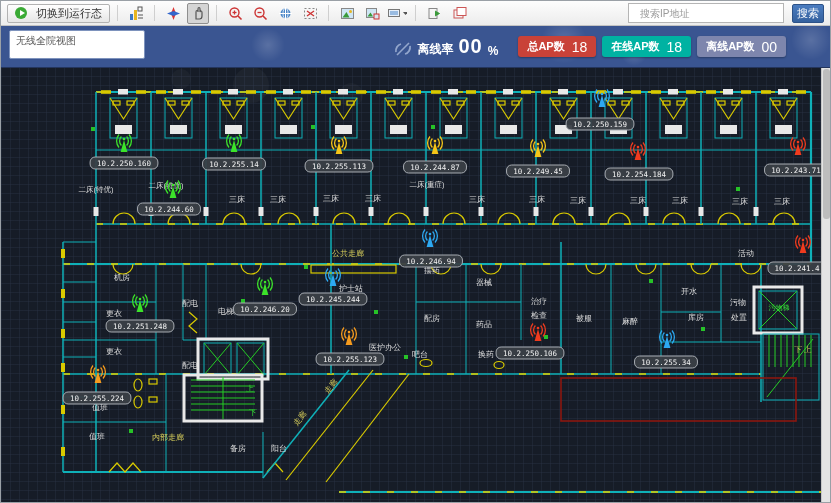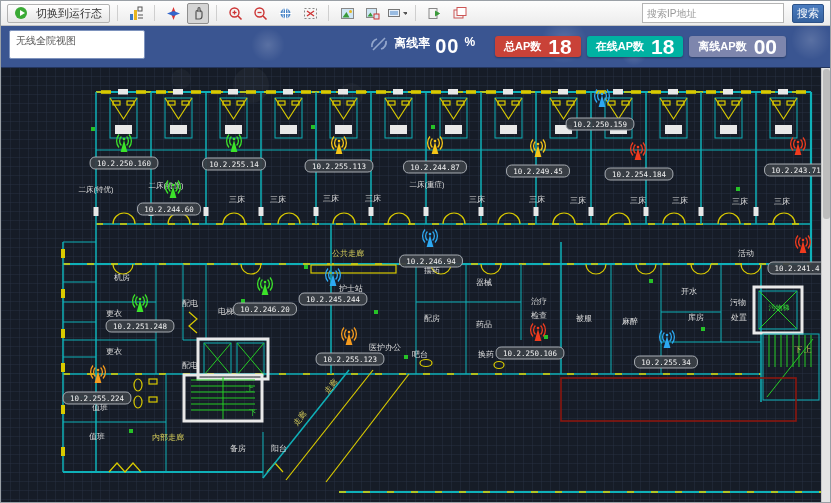--- a/index.html
+++ b/index.html
@@ -11,38 +11,38 @@
     border-bottom:1px solid #c3c3c3;display:flex;align-items:center;padding:0 6px;box-sizing:border-box;gap:3px;z-index:5;}
   .tb-btn{display:flex;align-items:center;gap:9px;height:19px;padding:0 7px;font-size:11px;color:#333;
     background:linear-gradient(#ffffff,#e6e6e6);border:1px solid #b2b2b2;border-radius:2px;cursor:pointer;font-family:inherit;}
   .play-ico{width:12px;height:12px;border-radius:50%;background:#3aaa35;position:relative;display:inline-block;}
   .play-ico:after{content:"";position:absolute;left:4.5px;top:3px;border-left:5px solid #fff;border-top:3px solid transparent;border-bottom:3px solid transparent;}
   .sep{width:1px;height:16px;background:#cfcfcf;margin:0 4px;}
   .tb-ico{width:20px;height:19px;display:flex;align-items:center;justify-content:center;border:1px solid transparent;border-radius:2px;cursor:pointer;}
   .tb-ico.active{background:#d5d5d5;border:1px solid #8f8f8f;}
   .tb-ico svg{display:block;}
   .tb-spacer{flex:1;}
-  .ip-search{width:132px;height:16px;border:1px solid #b5b5b5;font-size:10px;padding:1px 4px;color:#333;font-family:inherit;}
+  .ip-search{width:132px;height:16px;border:1px solid #b5b5b5;font-size:10px;padding:1px 11px;color:#333;font-family:inherit;}
   .ip-search::placeholder{color:#999;}
   .search-btn{height:19px;padding:0 4px;margin-left:5px;background:linear-gradient(#4a7cc0,#35619e);color:#fff;
     border:1px solid #2d5288;border-radius:2px;font-size:11px;cursor:pointer;font-family:inherit;}
 
   
   .header{position:absolute;top:25px;left:0;width:100%;height:41px;background:#3a5591;overflow:hidden;z-index:4;border-bottom:1px solid #24355c;}
   .bubble{position:absolute;border-radius:50%;background:radial-gradient(circle,rgba(255,255,255,.16),rgba(255,255,255,0) 70%);}
   .view-box{position:absolute;left:8px;top:4px;width:136px;height:29px;background:#fff;border:1px solid #7e93bd;border-radius:2px;
     font-size:10px;color:#555;padding:3px 6px;box-sizing:border-box;cursor:pointer;}
   .stats{position:absolute;right:44px;top:0;height:41px;display:flex;align-items:center;gap:6px;}
-  .rate{display:flex;align-items:flex-start;gap:5px;margin-right:14px;}
+  .rate{display:flex;align-items:flex-end;gap:5px;margin-right:14px;}
   .rate-label{color:#fff;font-size:12px;font-weight:bold;}
   .rate-value{color:#fff;font-size:20px;font-weight:bold;letter-spacing:1px;}
   .rate-unit{color:#fff;font-size:12px;font-weight:bold;}
   .badge{display:flex;align-items:center;gap:7px;height:21px;padding:0 9px;border-radius:3px;box-shadow:0 1px 2px rgba(0,0,0,.3);}
   .badge .bl{color:#fff;font-size:11px;font-weight:bold;}
-  .badge .bv{color:#fff;font-size:21px;font-weight:bold;}
+  .badge .bv{color:#fff;font-size:14px;font-weight:normal;}
   .badge-total{background:#c94238;}
   .badge-online{background:#00b2a2;}
   .badge-offline{background:#7e86ad;}
 
   
   .canvas{position:absolute;top:66px;left:0;width:822px;height:437px;background-color:#161c27;
     background-image:linear-gradient(rgba(46,57,77,.35) 1px,transparent 1px),linear-gradient(90deg,rgba(46,57,77,.35) 1px,transparent 1px);
     background-size:9px 9px;cursor:grab;}
   .vscroll{position:absolute;top:66px;right:0;width:9px;height:437px;background:#e4e4e4;border-left:1px solid #c6c6c6;box-sizing:border-box;}
   .vscroll .thumb{position:absolute;top:2px;left:1px;width:7px;height:150px;background:#bdbdbd;border-radius:3px;}

